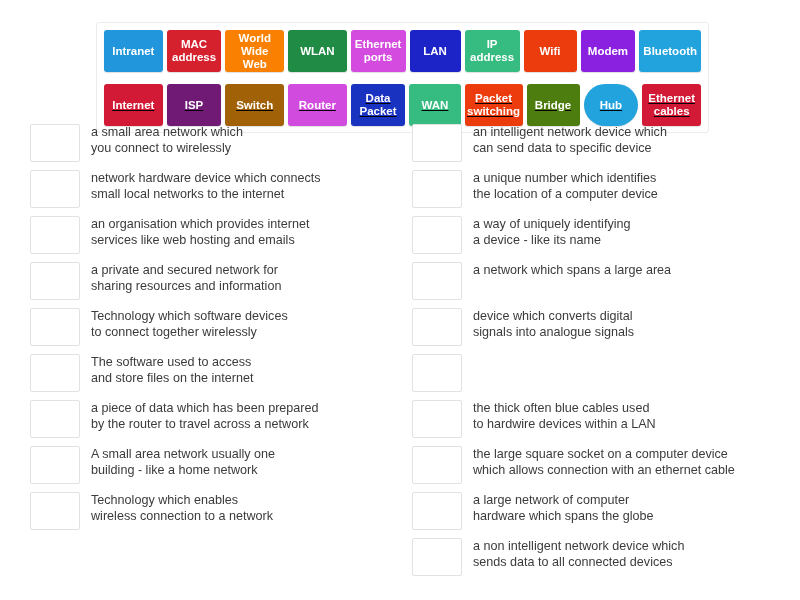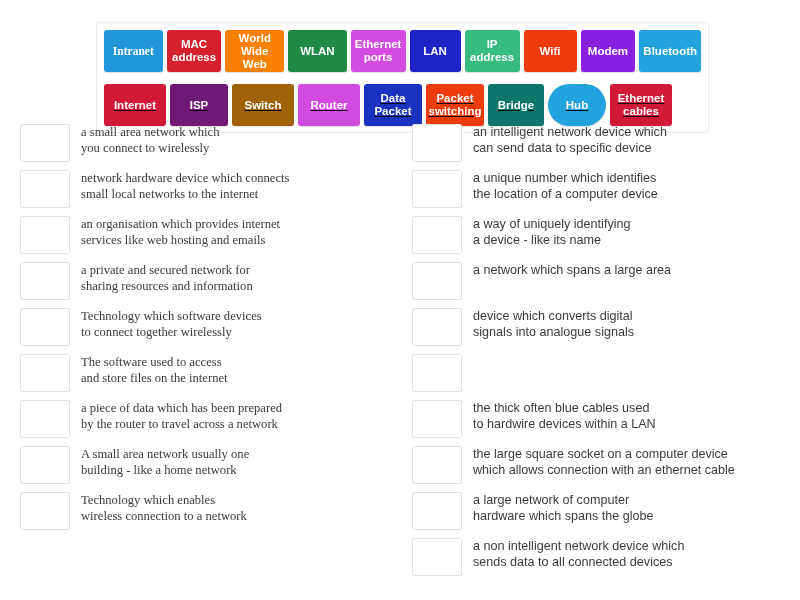--- a/index.html
+++ b/index.html
@@ -64,21 +64,21 @@
     position: absolute;
     left: 0;
     top: 123px;
     width: 800px;
     display: flex;
   }
   .column {
     width: 400px;
     box-sizing: border-box;
   }
-  .column.left  { padding-left: 20px; padding-right: 6px; font-family: Liberation Serif, serif; }
+  .column.left  { padding-left: 30px; padding-right: 6px; }
   .column.right { padding-left: 12px; }
 
   .match-row {
     display: flex;
     align-items: flex-start;
     height: 46px;
     box-sizing: border-box;
   }
   .dropzone {
     width: 50px;
@@ -100,21 +100,21 @@
     flex: 1 1 auto;
   }
 </style>
 </head>
 <body>
 
 <div id="app">
 
   <div class="tile-bank">
     <div class="tile-row" id="tile-row-0">
-        <div class="tile" style="background: rgb(33, 150, 221); width: 62px; white-space: pre-line; font-family: Liberation Serif, serif;">Intranet</div>
+        <div class="tile" style="background: rgb(33, 150, 221); width: 62px; white-space: pre-line;">Intranet</div>
         <div class="tile" style="background: rgb(213, 32, 46); width: 58px; white-space: pre-line;">MAC
 address</div>
         <div class="tile" style="background: rgb(249, 128, 0); width: 62px; white-space: pre-line;">World
 Wide Web</div>
         <div class="tile" style="background: rgb(31, 139, 68); width: 62px; white-space: pre-line;">WLAN</div>
         <div class="tile" style="background: rgb(212, 75, 223); width: 58px; white-space: pre-line;">Ethernet
 ports</div>
         <div class="tile" style="background: rgb(28, 36, 199); width: 54px; white-space: pre-line;">LAN</div>
         <div class="tile" style="background: rgb(54, 187, 128); width: 58px; white-space: pre-line;">IP
 address</div>
@@ -122,23 +122,24 @@
         <div class="tile" style="background: rgb(139, 33, 224); width: 58px; white-space: pre-line;">Modem</div>
         <div class="tile" style="background: rgb(34, 163, 221); width: 62px; white-space: pre-line;">Bluetooth</div>
       </div>
     <div class="tile-row" id="tile-row-1">
         <div class="tile" style="background: rgb(210, 26, 54); width: 62px; white-space: pre-line;">Internet</div>
         <div class="tile" style="background: #701a75; width: 58px; white-space: pre-line;">ISP</div>
         <div class="tile" style="background: #a16207; width: 62px; white-space: pre-line;">Switch</div>
         <div class="tile" style="background: rgb(210, 75, 223); width: 62px; white-space: pre-line;">Router</div>
         <div class="tile" style="background: rgb(25, 50, 192); width: 58px; white-space: pre-line;">Data
 Packet</div>
+        <div class="tile" style="background: rgb(54, 187, 128); width: 54px; white-space: pre-line;">WAN</div>
         <div class="tile" style="background: rgb(236, 59, 12); width: 58px; white-space: pre-line;">Packet
 switching</div>
-        <div class="tile" style="background: #0f766e; width: 56px; white-space: pre-line;">Bridge</div>
+        <div class="tile" style="background: #4d7c0f; width: 56px; white-space: pre-line;">Bridge</div>
         <div class="tile" style="background: rgb(34, 163, 221); width: 58px; white-space: pre-line; border-radius: 21px;">Hub</div>
         <div class="tile" style="background: rgb(210, 26, 54); width: 62px; white-space: pre-line;">Ethernet
 cables</div>
       </div>
   </div>
 
   <div class="columns">
     <div class="column left" id="col-left">
         <div class="match-row">
           <div class="dropzone"></div>

